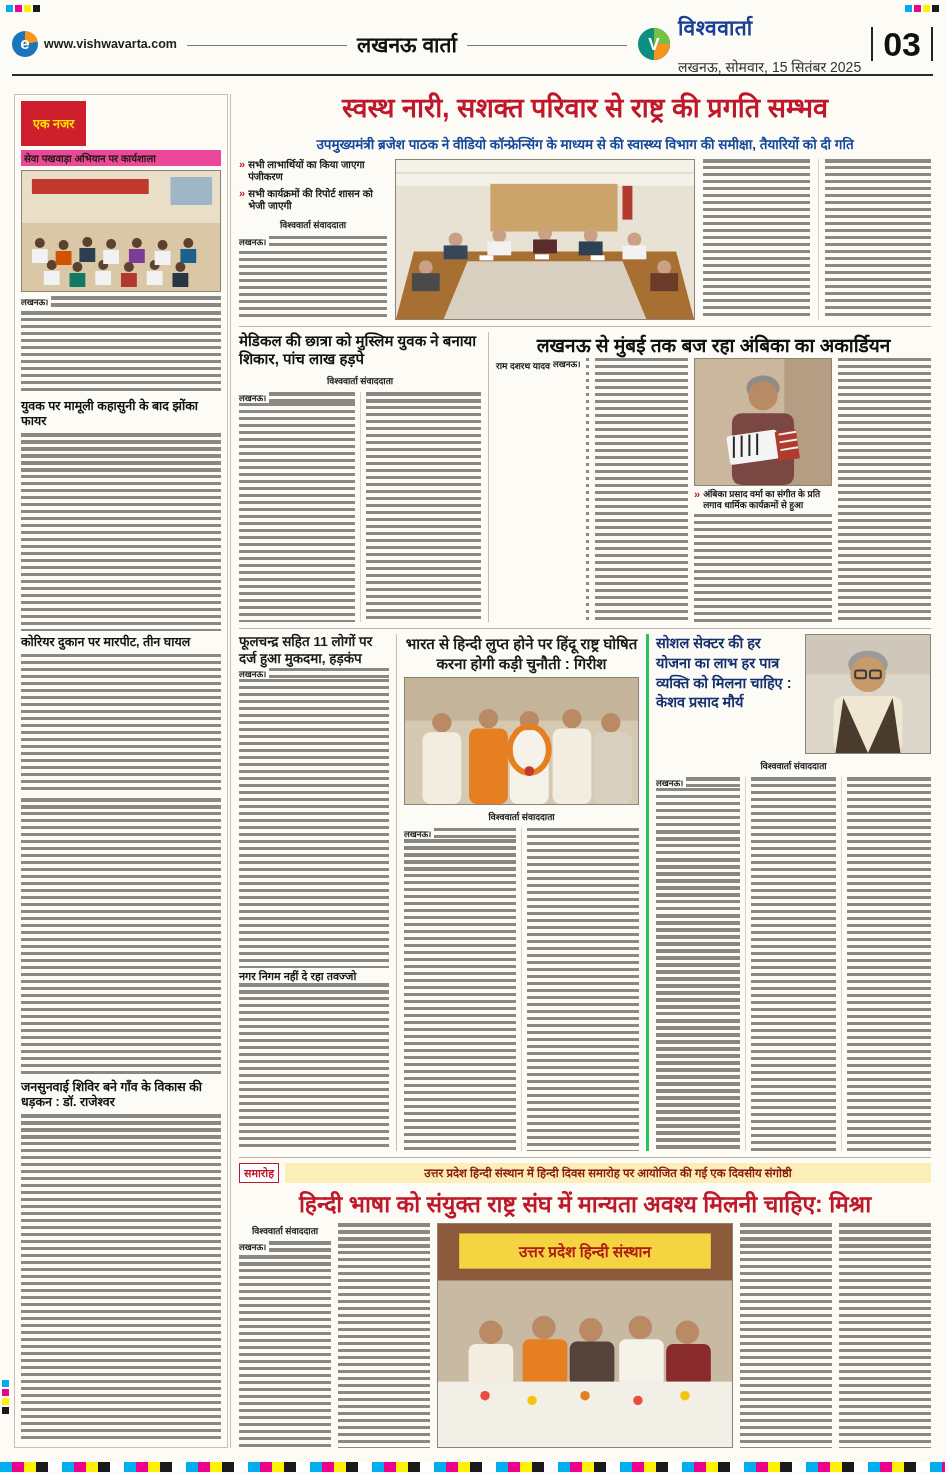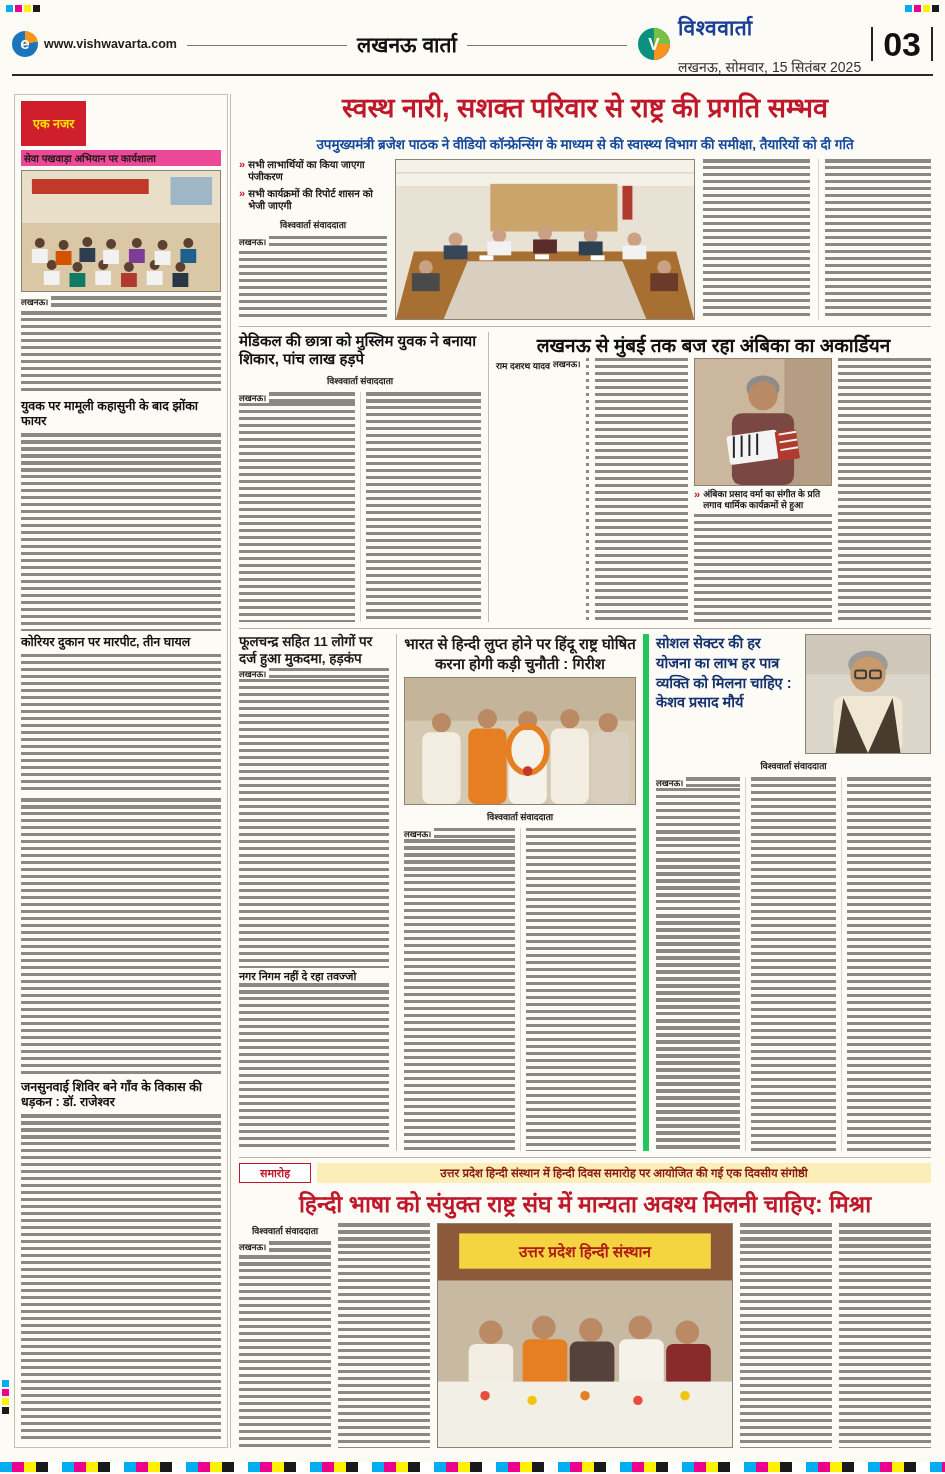--- a/index.html
+++ b/index.html
@@ -77,33 +77,33 @@
   .acc-photo{width:100%;height:128px}
   .caprow{display:flex;gap:3px;font-weight:bold;font-size:9px;line-height:1.25}
 
   
   .band3{height:542px;display:flex}
   .art-phool{width:158px;display:flex;flex-direction:column;gap:0;padding-right:7px;
              border-right:1px solid #c4bdae}
   .art-phool h2{font-weight:bold;font-size:13.5px;line-height:1.25}
   .crosshead{font-weight:bold;font-size:11px;text-align:left}
   .art-hindi{width:252px;display:flex;flex-direction:column;gap:4px;padding:0 7px;
-             border-right:6px solid #22c55e}
+             border-right:3px solid #22c55e}
   .art-hindi h2{font-weight:bold;font-size:15px;line-height:1.3;text-align:center}
   .hindi-photo{width:100%;height:128px}
   .art-social{flex:1;display:flex;flex-direction:column;gap:4px;padding-left:7px}
   .soc-top{display:flex;gap:6px}
   .art-social h2{flex:1;font-weight:bold;font-size:14.5px;line-height:1.35;color:#14306e}
   .soc-photo{width:126px;height:120px;flex:none}
 
   
   .band4{flex:1;display:flex;flex-direction:column;gap:4px}
   .kicker-row{display:flex;align-items:stretch;gap:6px;height:20px}
   .kicker{border:1px solid #c0182b;color:#c0182b;font-weight:bold;font-size:11px;
-          padding:1px 20px;display:flex;align-items:center;background:#fff}
+          padding:1px 4px;display:flex;align-items:center;background:#fff}
   .strap{flex:1;background:#fbeeb6;color:#8a1a10;font-weight:bold;font-size:11.5px;
          display:flex;align-items:center;justify-content:center}
   .band4 h1{color:#c0182b;font-weight:bold;font-size:23px;text-align:center}
   .sam-body{display:flex;gap:7px;flex:1;min-height:0}
   .sam-col{flex:1;display:flex;flex-direction:column;gap:3px}
   .sam-col .tsim{flex:1}
   .sam-photo{width:296px;flex:none;height:100%}
 
   
   .cmyk-bar{position:absolute;left:0;right:0;bottom:2px;height:10px;

